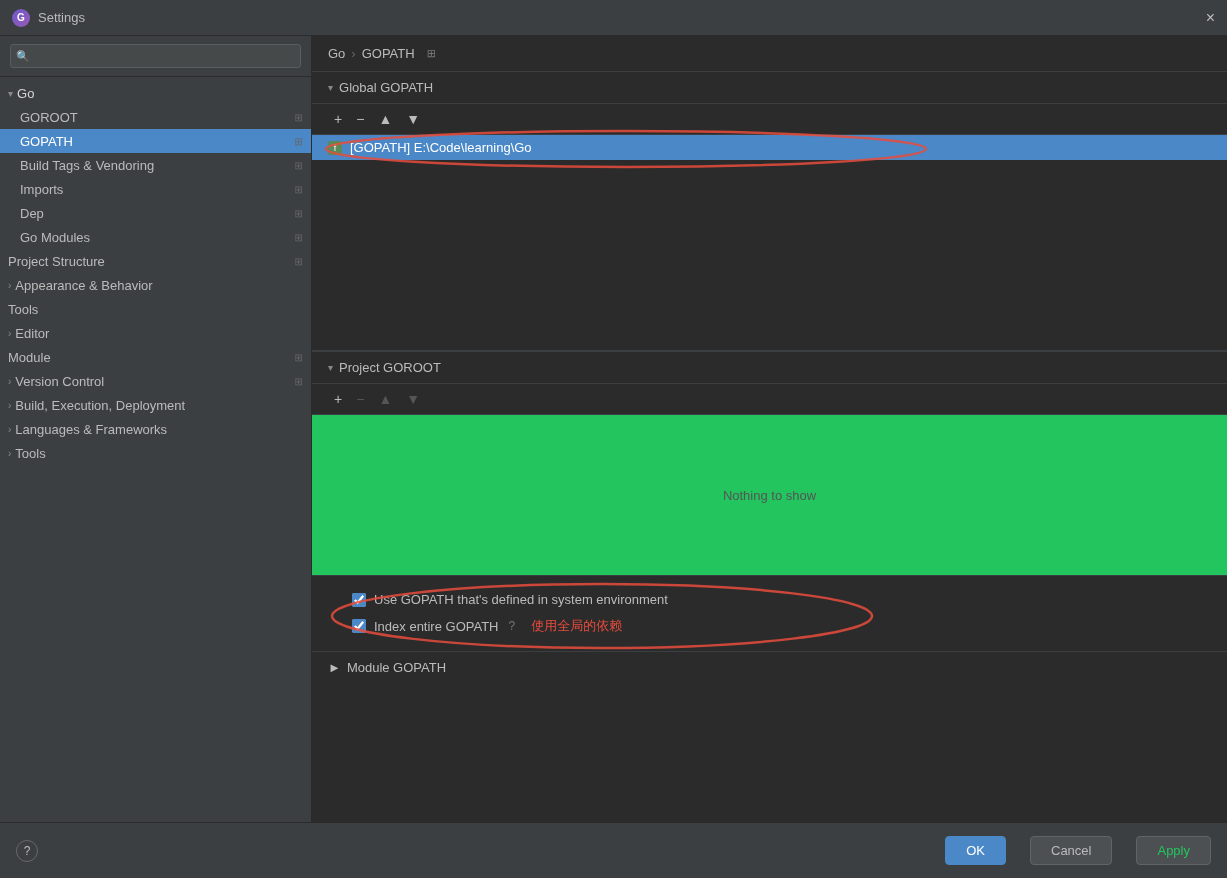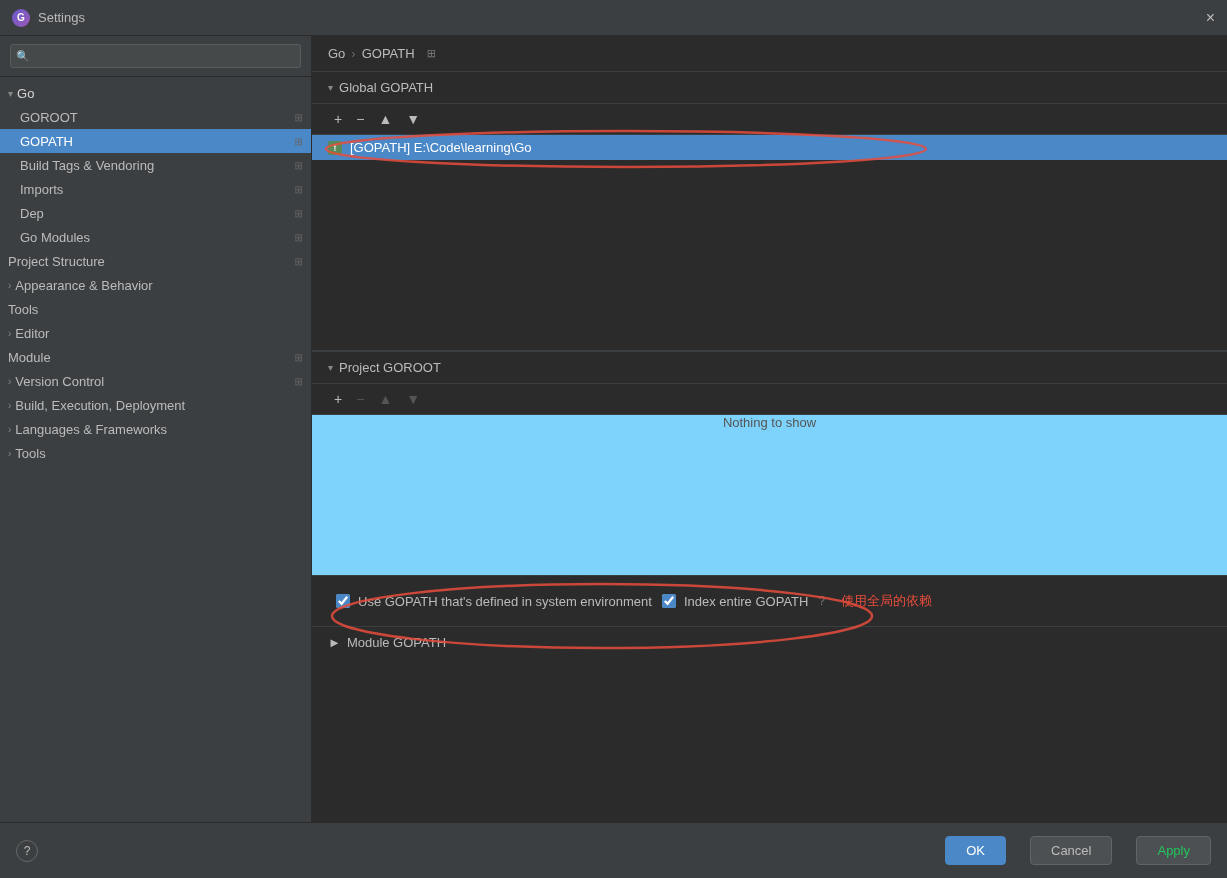--- a/index.html
+++ b/index.html
@@ -202,36 +202,36 @@
       display: flex;
       align-items: center;
       justify-content: center;
       font-size: 9px;
       color: white;
       flex-shrink: 0;
     }
     .empty-area {
       min-height: 160px;
       display: flex;
-      align-items: flex-start;
+      align-items: center;
       justify-content: center;
-      background: #7dd3fc;
+      background: #22c55e;
     }
     .nothing-text {
       color: #555;
       font-size: 13px;
     }
     .project-gopath-section {
       border-top: 1px solid #3c3f41;
     }
     .checkboxes-area {
-      padding: 16px 24px;
+      padding: 16px 40px;
       background: #2b2b2b;
       display: flex;
-      flex-direction: row;
+      flex-direction: column;
       gap: 10px;
     }
     .checkbox-row {
       display: flex;
       align-items: center;
       gap: 8px;
     }
     .checkbox-input {
       width: 14px;
       height: 14px;

